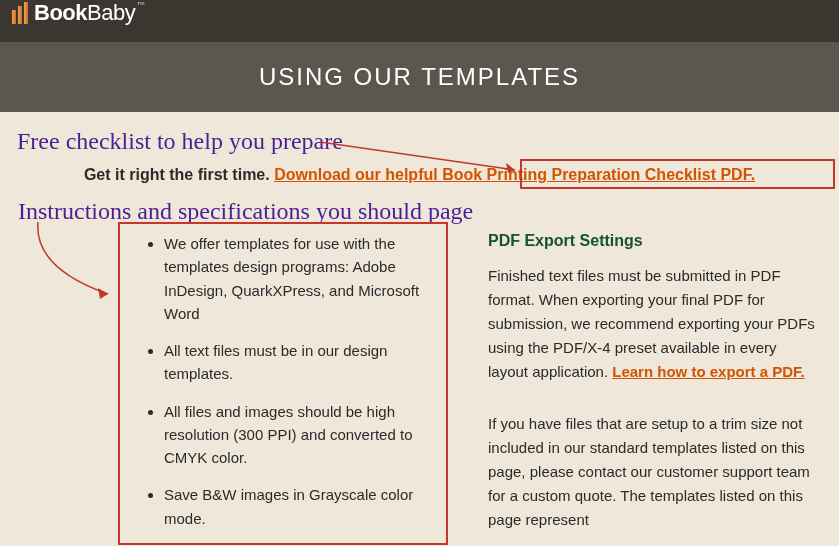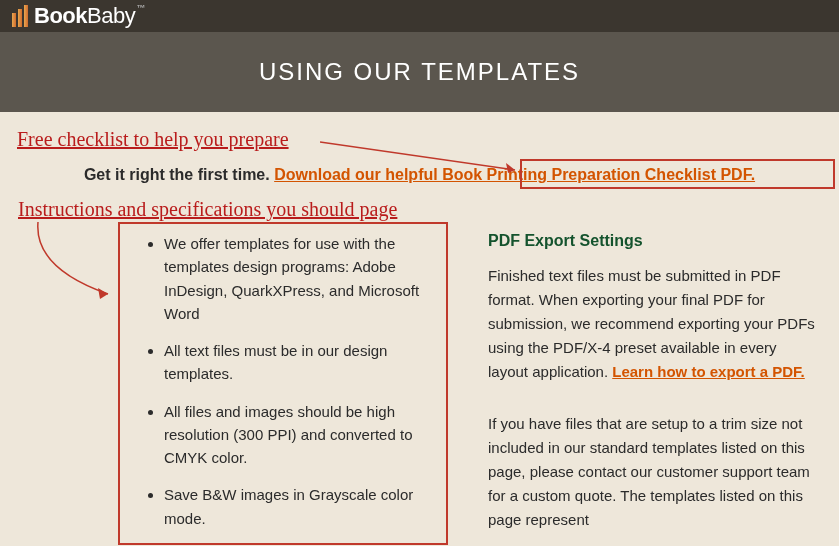--- a/index.html
+++ b/index.html
@@ -6,23 +6,23 @@
     body {
       font-family: -apple-system, BlinkMacSystemFont, "Segoe UI", Arial, sans-serif;
       background: #eee7da;
       width: 839px;
       height: 546px;
       overflow: hidden;
       position: relative;
     }
     .top-bar {
       background: #3b362f;
-      height: 32px;
-      display: flex;
-      align-items: center;
+      height: 42px;
+      display: flex;
+      align-items: flex-start;
       padding-left: 12px;
     }
     .logo {
       display: flex;
       align-items: center;
       gap: 2px;
     }
     .logo-bars {
       display: flex;
       align-items: flex-end;
@@ -44,37 +44,36 @@
     }
     .logo-text .light { font-weight: 400; }
     .logo-tm {
       color: #aaa;
       font-size: 9px;
       vertical-align: top;
       margin-left: 1px;
     }
     .banner {
       background: #5b564e;
-      height: 80px;
+      height: 70px;
       display: flex;
       align-items: center;
       justify-content: center;
     }
     .banner-title {
       color: #fff;
       font-size: 24px;
       font-weight: 300;
       letter-spacing: 2px;
     }
     .annotation {
       position: absolute;
-      color: #b91c1c;
+      color: #4c1d95;
       font-family: "Times New Roman", serif;
-      font-size: 20px;
-      text-decoration: underline;
+      font-size: 24px;
     }
     .ann1 { top: 128px; left: 17px; }
     .ann2 { top: 198px; left: 18px; }
     .red-box1 {
       position: absolute;
       border: 2px solid #c0392b;
       top: 159px;
       left: 520px;
       width: 315px;
       height: 30px;

